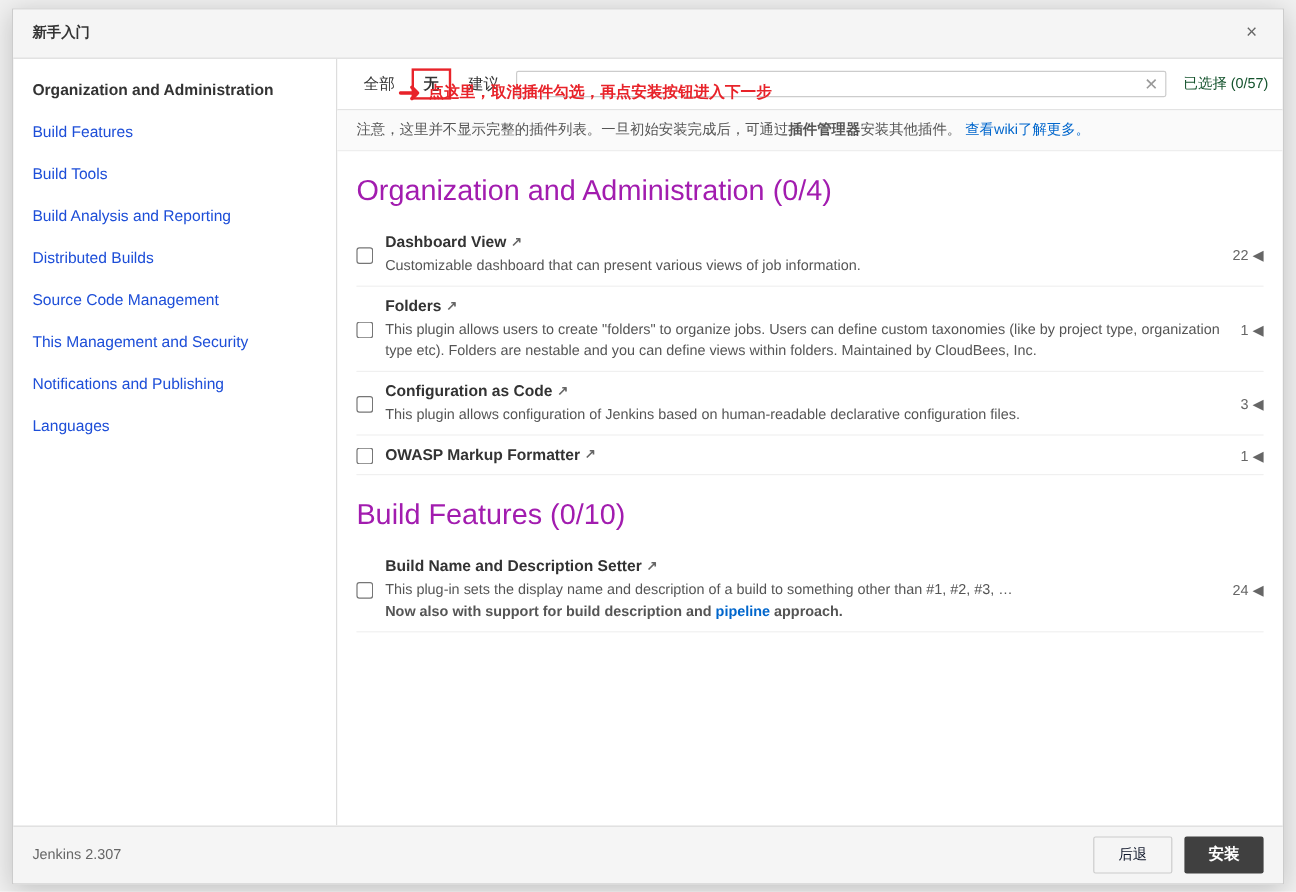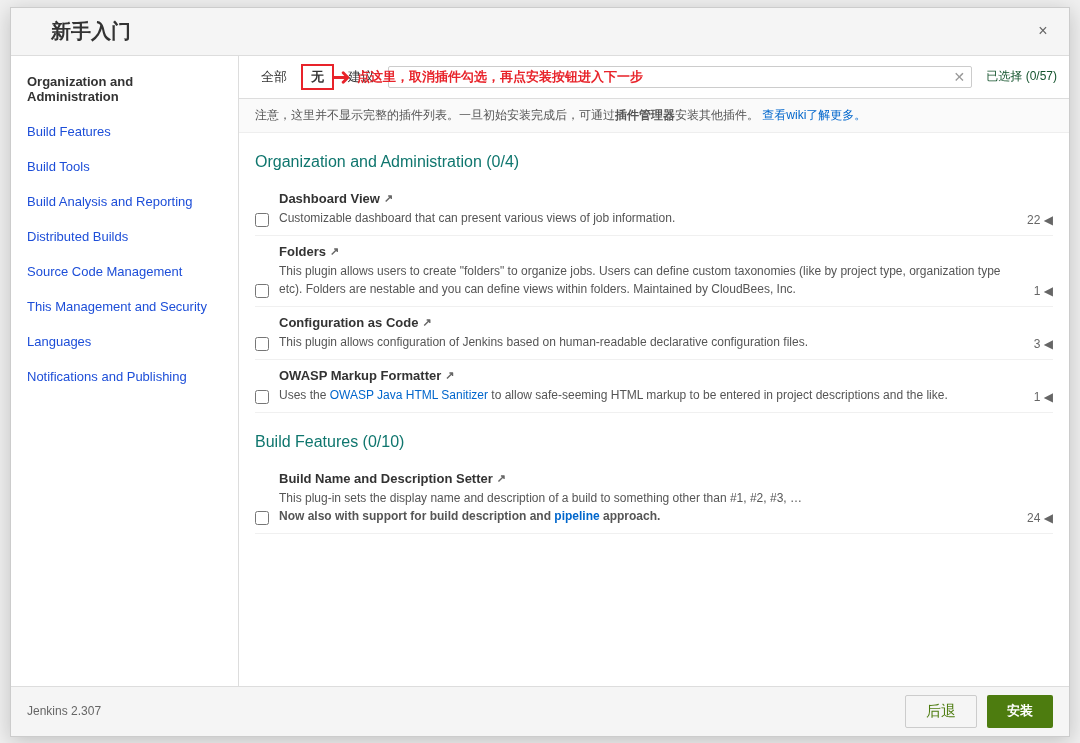--- a/index.html
+++ b/index.html
@@ -1,50 +1,50 @@
 <!DOCTYPE html>
 <html><head>
   <meta charset="utf-8">
   <style>
     * { box-sizing: border-box; margin: 0; padding: 0; }
     body { font-family: "Microsoft YaHei", "SimHei", Arial, sans-serif; font-size: 13px; background: #f0f0f0; display: flex; justify-content: center; align-items: center; min-height: 100vh; }
     .modal { width: 1060px; height: 730px; background: #fff; border: 1px solid #ccc; box-shadow: 0 4px 20px rgba(0,0,0,0.2); display: flex; flex-direction: column; position: relative; }
     .modal-header { background: #f5f5f5; border-bottom: 1px solid #ddd; padding: 10px 16px; display: flex; align-items: center; justify-content: space-between; }
-    .modal-title { font-size: 20px; font-weight: bold; color: #333; margin-left: 24px; }
+    .modal-title { font-size: 12px; font-weight: bold; color: #333; }
     .close-btn { width: 20px; height: 20px; cursor: pointer; color: #666; font-size: 16px; display: flex; align-items: center; justify-content: center; border: none; background: none; }
     .modal-body { display: flex; flex: 1; overflow: hidden; }
-    .sidebar { width: 228px; border-right: 1px solid #ddd; overflow-y: auto; padding: 8px 0; flex-shrink: 0; }
+    .sidebar { width: 270px; border-right: 1px solid #ddd; overflow-y: auto; padding: 8px 0; flex-shrink: 0; }
     .sidebar-item { padding: 10px 16px; cursor: pointer; font-size: 13px; color: #1d4ed8; border-bottom: none; }
     .sidebar-item.active { color: #333; font-weight: 600; }
     .content-area { flex: 1; display: flex; flex-direction: column; overflow: hidden; }
     .tabs-bar { display: flex; align-items: center; padding: 8px 12px; border-bottom: 1px solid #ddd; gap: 4px; }
     .tab { padding: 4px 10px; font-size: 13px; cursor: pointer; color: #333; border: none; background: none; }
     .tab.selected { border: 2px solid #e8232a; color: #333; font-weight: 600; padding: 2px 8px; }
     .search-bar { display: flex; align-items: center; flex: 1; border: 1px solid #ccc; border-radius: 2px; padding: 2px 6px; background: #fff; }
     .search-input { border: none; outline: none; flex: 1; font-size: 13px; }
     .search-clear { cursor: pointer; color: #999; font-size: 14px; }
     .selected-count { margin-left: auto; font-size: 12px; color: #14532d; white-space: nowrap; padding-left: 10px; text-align: right; }
     .notice-bar { padding: 8px 16px; font-size: 12px; color: #555; border-bottom: 1px solid #eee; background: #fafafa; }
     .notice-bar a { color: #0066cc; text-decoration: none; }
     .plugin-list { flex: 1; overflow-y: auto; padding: 0 16px 16px; }
-    .section-title { font-size: 16px; font-weight: normal; color: #0f766e; margin: 20px 0 12px 0; }
-    .plugin-item { display: flex; align-items: flex-end; padding: 8px 0; border-bottom: 1px solid #f0f0f0; }
+    .section-title { font-size: 24px; font-weight: normal; color: #a21caf; margin: 20px 0 12px 0; }
+    .plugin-item { display: flex; align-items: center; padding: 8px 0; border-bottom: 1px solid #f0f0f0; }
     .plugin-checkbox { margin-top: 2px; margin-right: 10px; flex-shrink: 0; width: 14px; height: 14px; cursor: pointer; }
     .plugin-info { flex: 1; }
     .plugin-name { font-size: 13px; font-weight: bold; color: #333; display: flex; align-items: center; gap: 4px; }
     .plugin-link-icon { color: #666; font-size: 11px; }
     .plugin-desc { font-size: 12px; color: #555; margin-top: 3px; line-height: 1.5; }
     .plugin-desc a { color: #0066cc; text-decoration: none; }
     .plugin-desc strong { font-weight: bold; }
     .plugin-count { font-size: 12px; color: #666; margin-left: 10px; white-space: nowrap; display: flex; align-items: flex-start; padding-top: 2px; }
     .modal-footer { border-top: 1px solid #ddd; padding: 8px 16px; display: flex; align-items: center; justify-content: space-between; background: #f5f5f5; }
     .footer-version { font-size: 12px; color: #666; }
     .footer-btns { display: flex; gap: 10px; }
-    .btn-back { padding: 6px 20px; background: #f5f5f5; border: 1px solid #ccc; cursor: pointer; font-size: 15px; color: #4d7c0f; border-radius: 2px; }
-    .btn-install { padding: 6px 20px; background: #4d7c0f; border: none; cursor: pointer; font-size: 13px; color: #fff; border-radius: 2px; font-weight: bold; }
+    .btn-back { padding: 6px 20px; background: #f5f5f5; border: 1px solid #ccc; cursor: pointer; font-size: 12px; color: #0f172a; border-radius: 2px; }
+    .btn-install { padding: 6px 20px; background: #404040; border: none; cursor: pointer; font-size: 13px; color: #fff; border-radius: 2px; font-weight: bold; }
     .arrow-annotation { position: absolute; top: 55px; left: 320px; display: flex; align-items: center; gap: 6px; z-index: 10; }
     .red-arrow { color: #e8232a; font-size: 24px; }
     .red-text { color: #e8232a; font-size: 13px; font-weight: bold; }
   </style>
 </head>
 <body>
 
 <div class="modal">
 
   <div class="modal-header">
@@ -60,22 +60,22 @@
   <div class="modal-body">
 
     <div class="sidebar">
       <div class="sidebar-item active">Organization and Administration</div>
       <div class="sidebar-item">Build Features</div>
       <div class="sidebar-item">Build Tools</div>
       <div class="sidebar-item">Build Analysis and Reporting</div>
       <div class="sidebar-item">Distributed Builds</div>
       <div class="sidebar-item">Source Code Management</div>
       <div class="sidebar-item">This Management and Security</div>
+      <div class="sidebar-item">Notifications and Publishing</div>
       <div class="sidebar-item">Languages</div>
-      <div class="sidebar-item">Notifications and Publishing</div>
     </div>
 
     <div class="content-area">
 
       <div class="tabs-bar">
         <button class="tab">全部</button>
         <button class="tab selected" style="border:2px solid #e8232a;">
           <span>无</span>
         </button>
         <button class="tab">建议</button>
@@ -131,21 +131,20 @@
           <div class="plugin-count">3 ◀</div>
         </div>
 
         <div class="plugin-item">
           <input type="checkbox" class="plugin-checkbox" style="">
           <div class="plugin-info">
             <div class="plugin-name">
               <span>OWASP Markup Formatter</span>
               <span class="plugin-link-icon">↗</span>
             </div>
-            <div class="plugin-desc">Uses the <a href="#">OWASP Java HTML Sanitizer</a> to allow safe-seeming HTML markup to be entered in project descriptions and the like.</div>
           </div>
           <div class="plugin-count">1 ◀</div>
         </div>
 
         <div class="section-title">Build Features (0/10)</div>
 
         <div class="plugin-item">
           <input type="checkbox" class="plugin-checkbox" style="">
           <div class="plugin-info">
             <div class="plugin-name">

